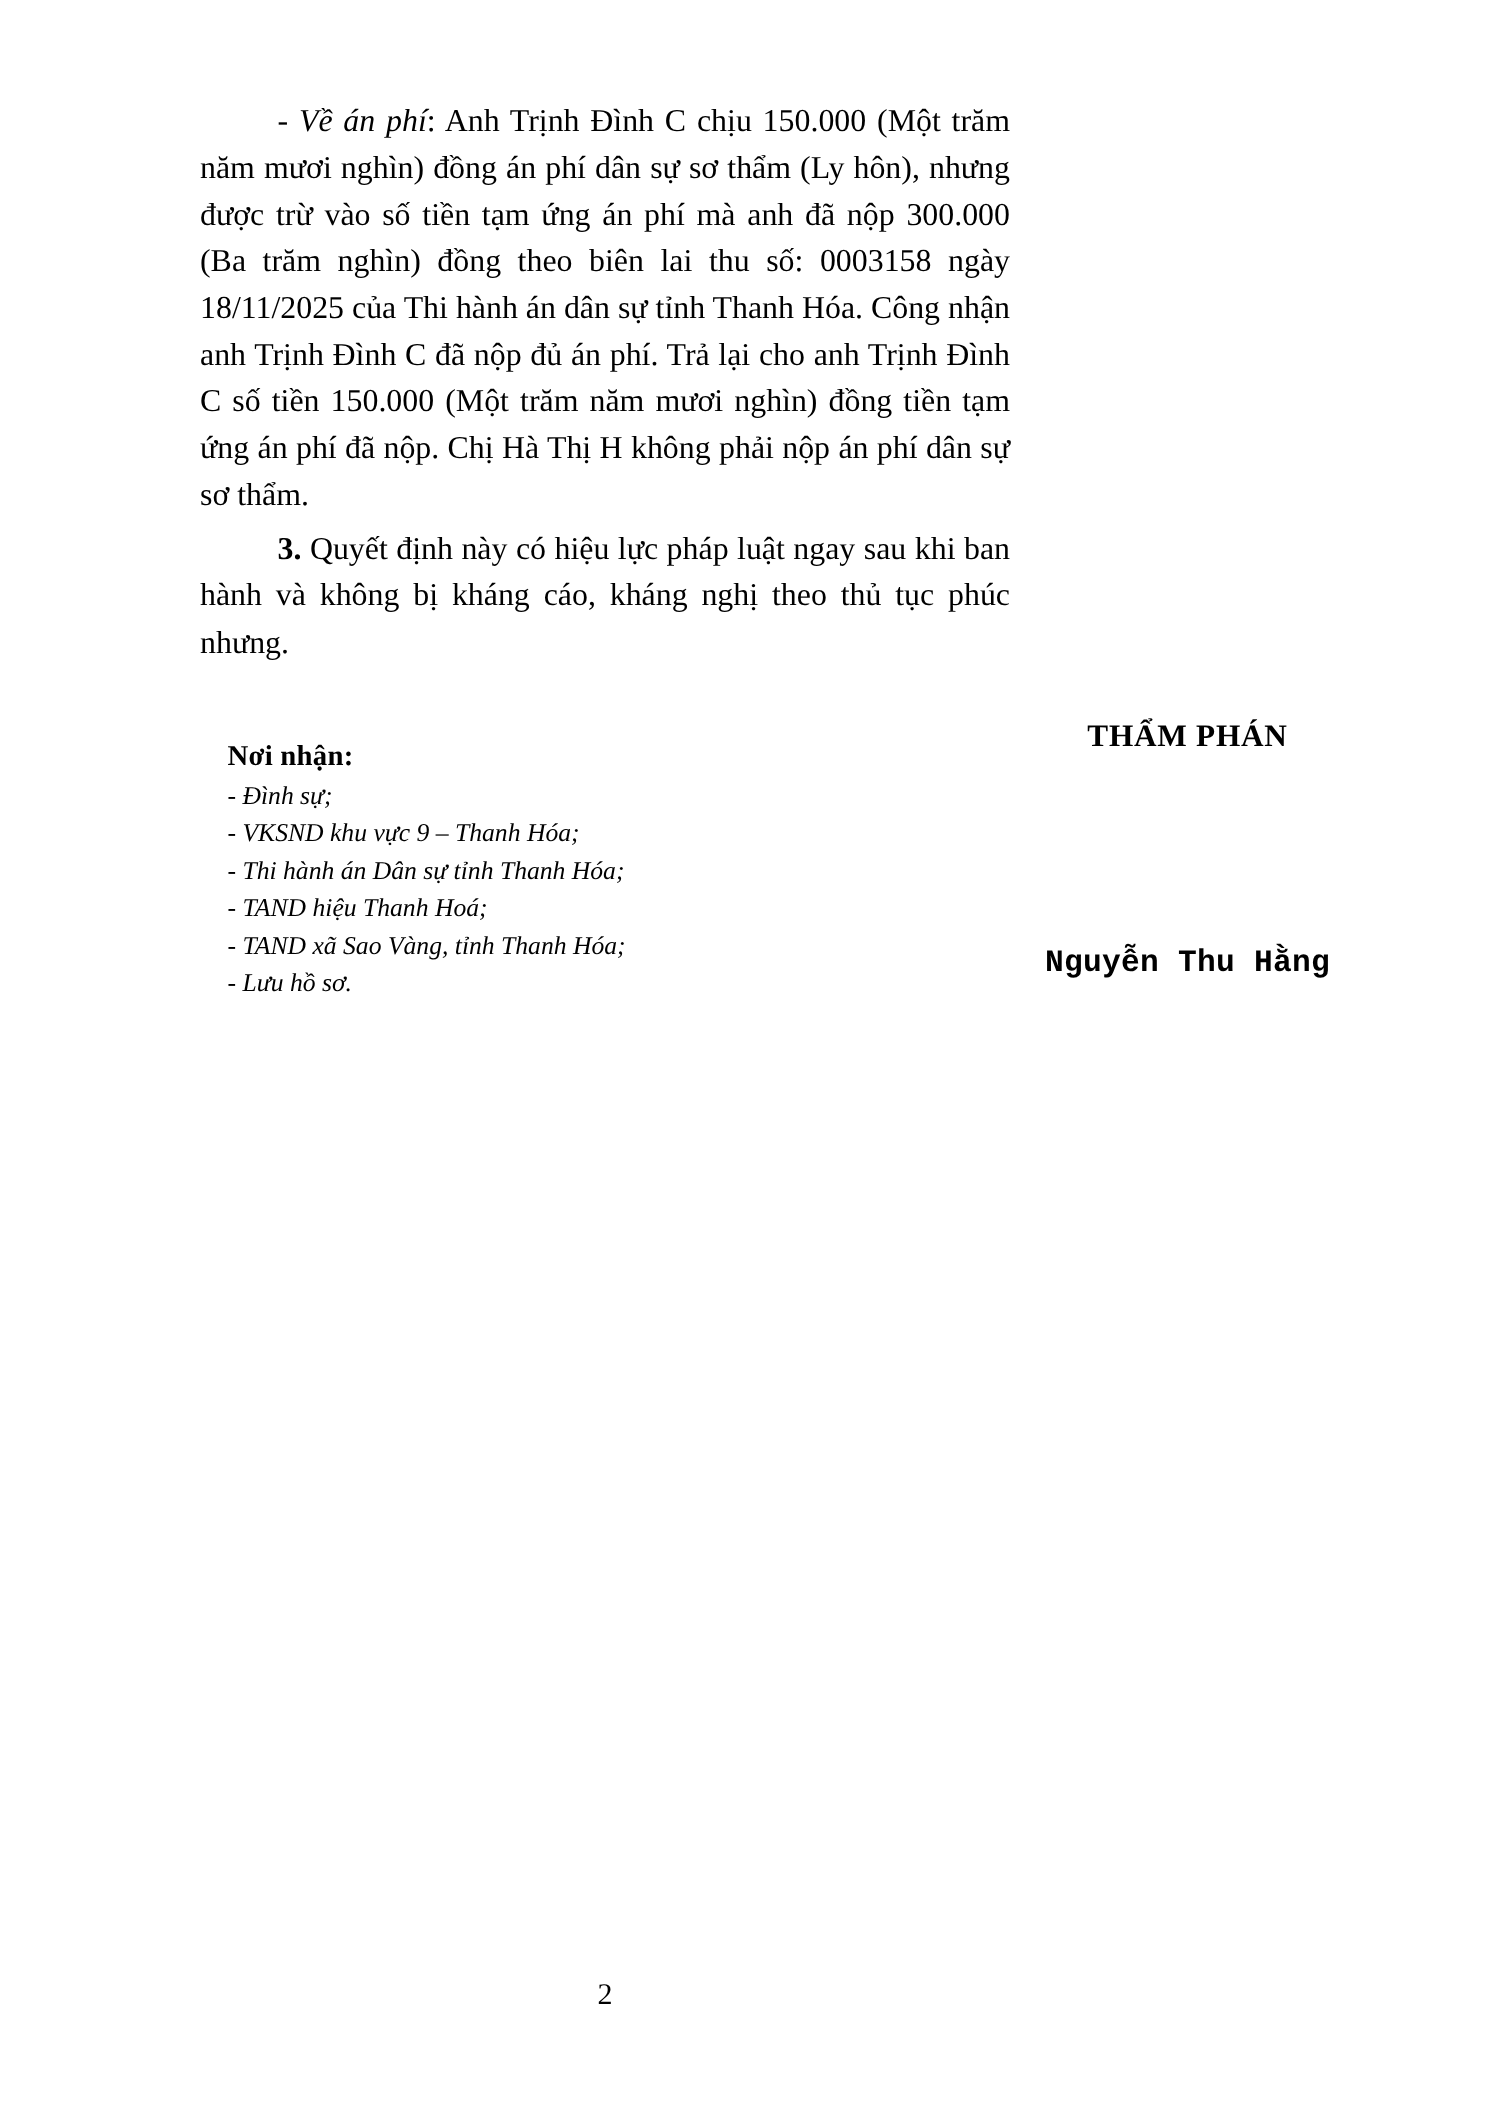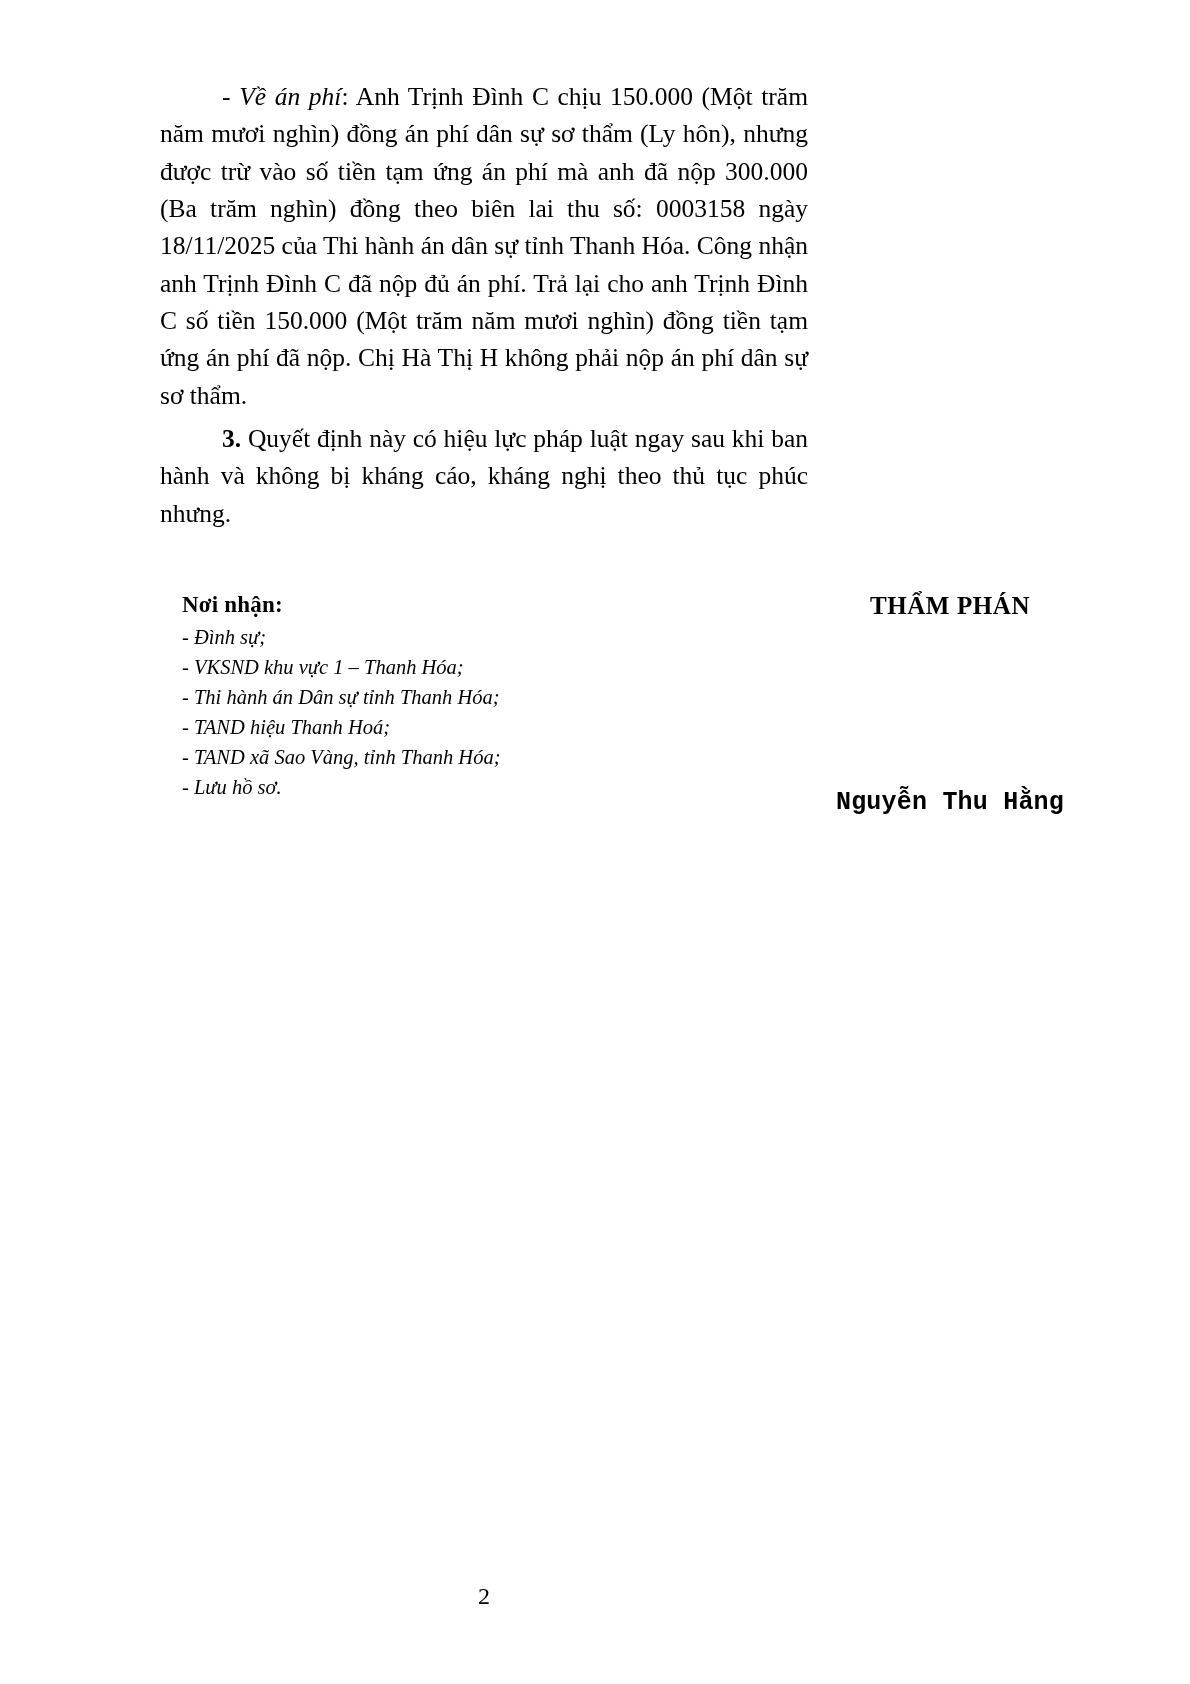--- a/index.html
+++ b/index.html
@@ -77,21 +77,21 @@
     position: absolute;
     left: 560px;
     top: 0;
     width: 460px;
     text-align: center;
   }
   .signer-role {
     font-size: 25px;
     font-weight: bold;
     letter-spacing: 0.6px;
-    margin: 16px;
+    margin: 0;
   }
   .signer-name {
     font-size: 25px;
     font-weight: bold;
     margin: 0;
     padding-top: 152px;
     letter-spacing: 0.2px;
     font-family: Liberation Mono, monospace;
   }
   .page-number {
@@ -111,21 +111,21 @@
   <p class="body-text para"><span class="italic">- Về án phí</span><span>: Anh Trịnh Đình C chịu 150.000 (Một trăm năm mươi nghìn) đồng án phí dân sự sơ thẩm (Ly hôn), nhưng được trừ vào số tiền tạm ứng án phí mà anh đã nộp 300.000 (Ba trăm nghìn) đồng theo biên lai thu số: 0003158 ngày 18/11/2025 của Thi hành án dân sự tỉnh Thanh Hóa. Công nhận anh Trịnh Đình C đã nộp đủ án phí. Trả lại cho anh Trịnh Đình C số tiền 150.000 (Một trăm năm mươi nghìn) đồng tiền tạm ứng án phí đã nộp. Chị Hà Thị H không phải nộp án phí dân sự sơ thẩm.</span></p>
 
   <p class="body-text para-2"><span class="bold">3.</span><span> Quyết định này có hiệu lực pháp luật ngay sau khi ban hành và không bị kháng cáo, kháng nghị theo thủ tục phúc nhưng.</span></p>
 
   <div class="sign-block">
 
     <div class="recipients">
       <div class="recipients-title">Nơi nhận:</div>
       <ul class="recipients-list">
         <li>- Đình sự;</li>
-        <li>- VKSND khu vực 1 – Thanh Hóa;</li>
+        <li>- VKSND khu vực 9 – Thanh Hóa;</li>
         <li>- Thi hành án Dân sự tỉnh Thanh Hóa;</li>
         <li>- TAND hiệu Thanh Hoá;</li>
         <li>- TAND xã Sao Vàng, tỉnh Thanh Hóa;</li>
         <li>- Lưu hồ sơ.</li>
       </ul>
     </div>
 
     <div class="signer">
       <p class="signer-role">THẨM PHÁN</p>
       <p class="signer-name">Nguyễn Thu Hằng</p>

